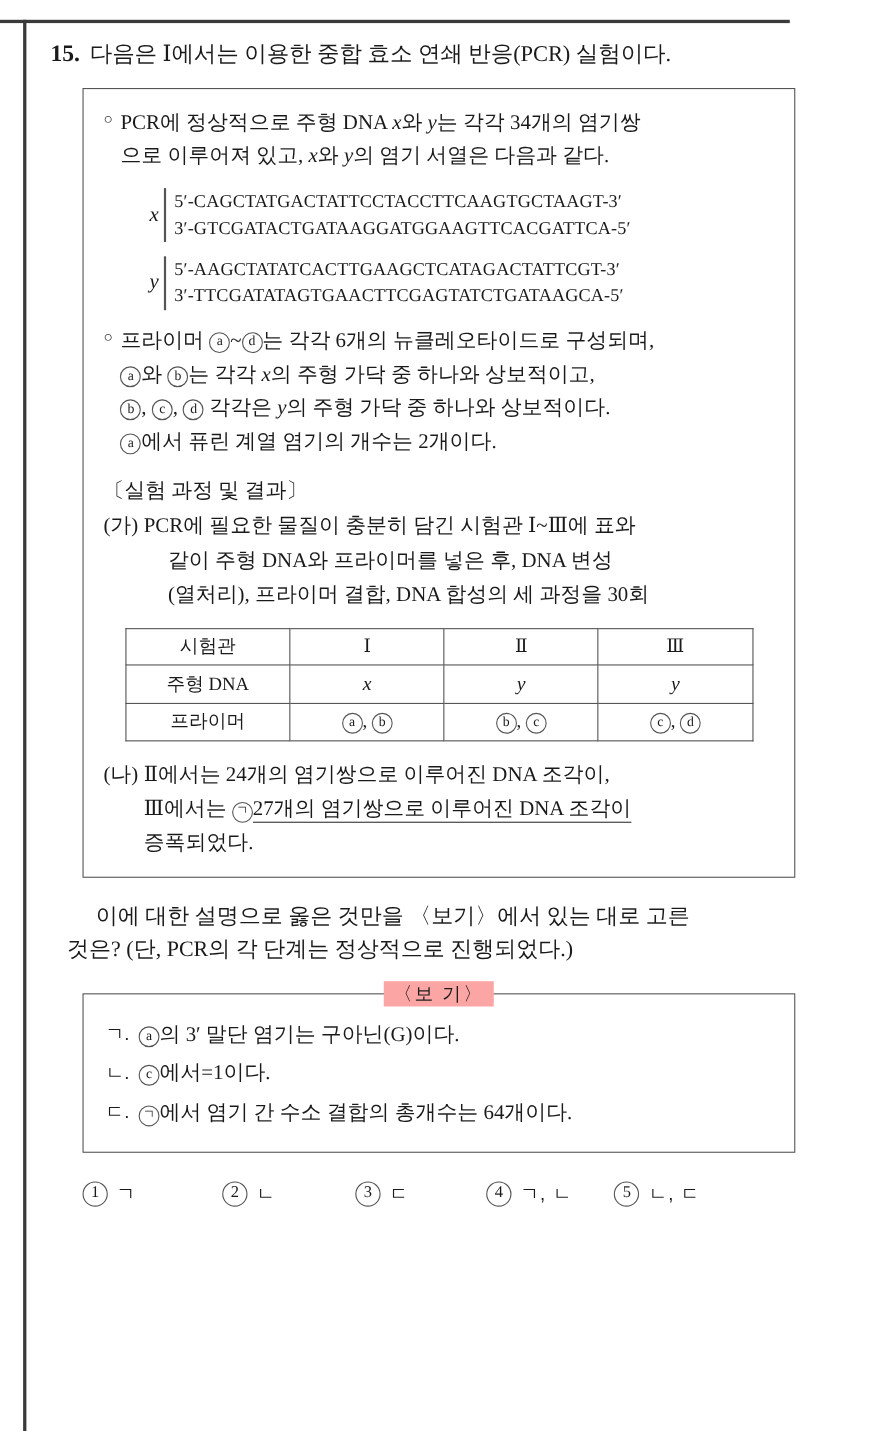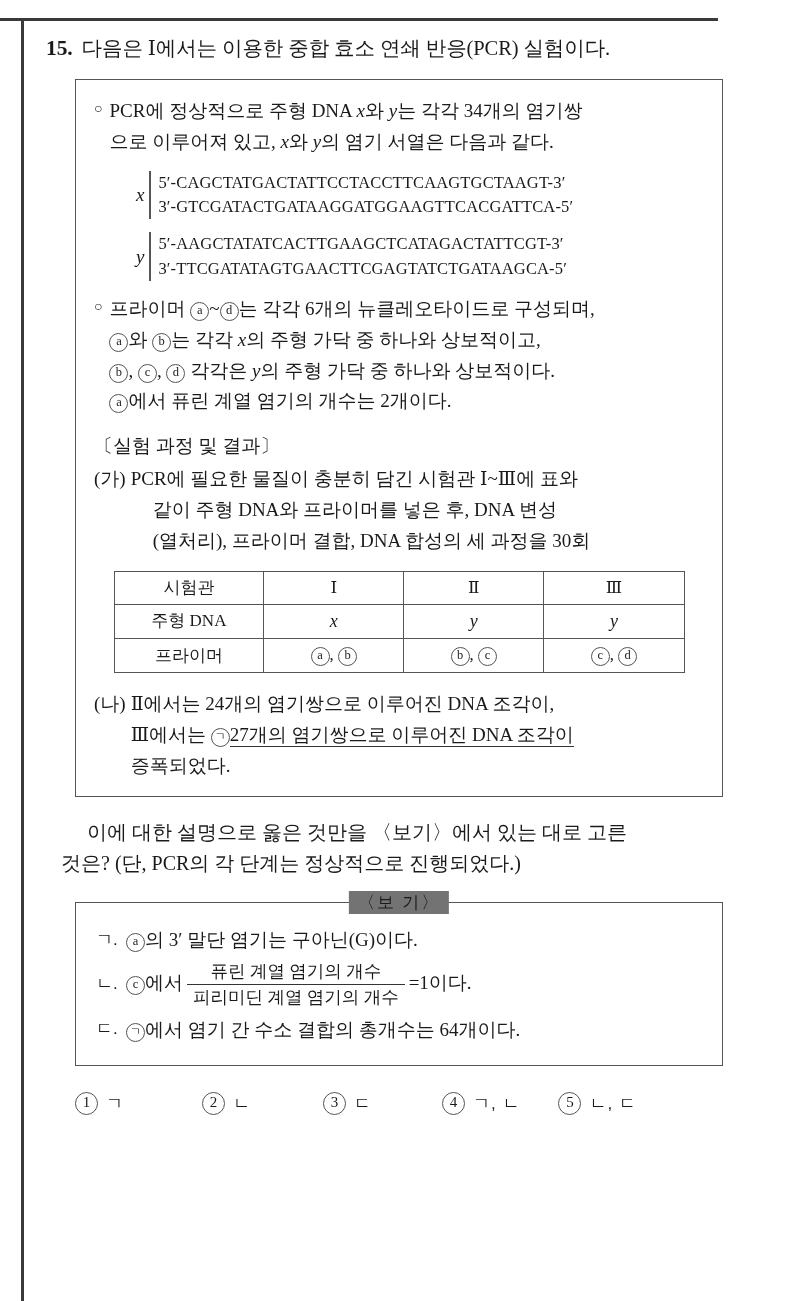--- a/index.html
+++ b/index.html
@@ -212,21 +212,21 @@
     border: 1.6px solid #555;
     box-sizing: border-box;
     width: 100%;
     padding: 22px 20px 15px 20px;
   }
   .bogi-title {
     position: absolute;
     top: -11px;
     left: 50%;
     transform: translateX(-50%);
-    background: #737373;
+    background: #fca5a5;
     padding: 0 9px;
     font-size: 17px;
     letter-spacing: 2px;
     white-space: nowrap;
   }
   .bogi-item {
     display: flex;
     font-size: 19px;
     line-height: 1.55;
     margin-bottom: 6px;
@@ -387,21 +387,21 @@
   <div class="bogi-wrap">
     <div class="bogi-box">
 
       <div class="bogi-item">
         <span class="bogi-tag">ㄱ.</span>
         <span><span class="circ">a</span><span>의 3′ 말단 염기는 구아닌(G)이다.</span></span>
       </div>
 
       <div class="bogi-item">
         <span class="bogi-tag">ㄴ.</span>
-        <span><span class="circ">c</span><span>에서</span><span class="frac"><span class="num">퓨린 계열 염기의 개수</span><span class="den">피리미딘 계열 염기의 개수</span></span><span>=1이다.</span></span>
+        <span><span class="circ">c</span><span>에서</span><span>=1이다.</span></span>
       </div>
 
       <div class="bogi-item">
         <span class="bogi-tag">ㄷ.</span>
         <span><span class="circ-k">ㄱ</span><span>에서 염기 간 수소 결합의 총개수는 64개이다.</span></span>
       </div>
 
     </div>
     <div class="bogi-title">〈보 기〉</div>
   </div>

